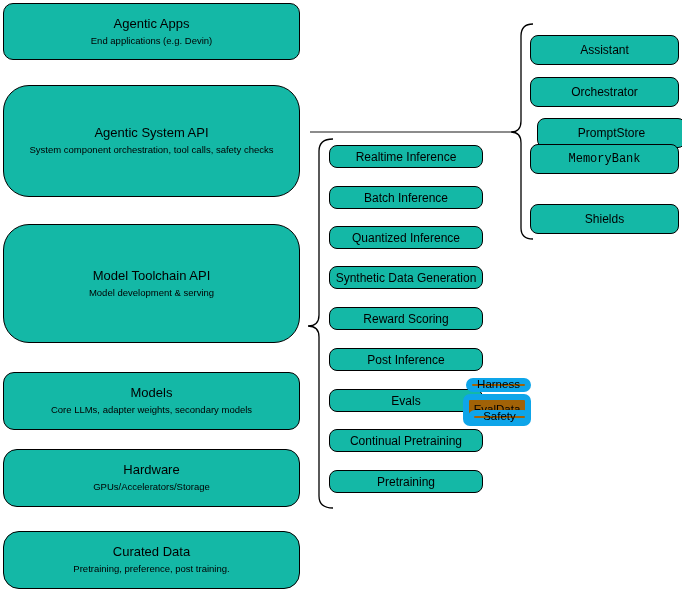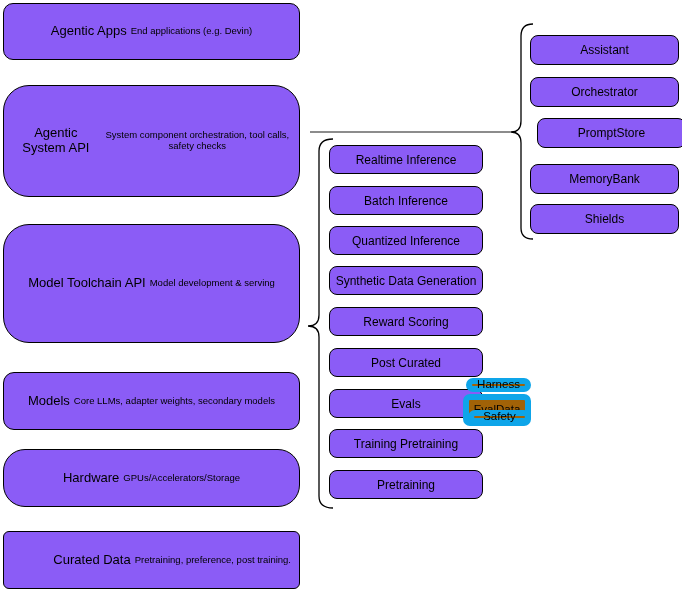--- a/index.html
+++ b/index.html
@@ -15,54 +15,54 @@
   .overlay {
     position: absolute;
     left: 0; top: 0;
     width: 682px; height: 591px;
     z-index: 0;
     pointer-events: none;
   }
   .node {
     position: absolute;
     box-sizing: border-box;
-    background: #8b5cf6;
+    background: #14b8a6;
     border: 1px solid #000000;
     display: flex;
-    flex-direction: row;
+    flex-direction: column;
     align-items: center;
     justify-content: center;
     text-align: center;
     z-index: 1;
   }
   
   .stack-box { left: 3px; width: 297px; border-radius: 10px; gap: 4px; padding: 2px 8px; }
   .b1 { top: 3px;   height: 57px; }
   .b2 { top: 85px;  height: 112px; border-radius: 26px; }
   .b3 { top: 224px; height: 119px; border-radius: 26px; }
   .b4 { top: 372px; height: 58px;  border-radius: 11px; }
-  .b5 { top: 449px; height: 58px;  border-radius: 22px; }
-  .b6 { top: 531px; height: 58px;  border-radius: 6px; justify-content: flex-end; }
+  .b5 { top: 449px; height: 58px;  border-radius: 14px; }
+  .b6 { top: 531px; height: 58px;  border-radius: 16px; }
   .box-title    { font-size: 13px; line-height: 1.15; }
   .box-subtitle { font-size: 9.5px; line-height: 1.15; }
   
   .mid-box {
-    left: 329px; width: 154px; height: 29px;
+    left: 329px; width: 154px; height: 23px;
     border-radius: 8px; font-size: 12px; line-height: 1;
   }
   .m1 { top: 145px; } .m2 { top: 186px; } .m3 { top: 226px; }
   .m4 { top: 266px; } .m5 { top: 307px; } .m6 { top: 348px; }
   .m7 { top: 389px; } .m8 { top: 429px; } .m9 { top: 470px; }
   
   .right-box {
     left: 530px; width: 149px; height: 30px;
     border-radius: 8px; font-size: 12px; line-height: 1;
   }
   .r1 { top: 35px; } .r2 { top: 77px; } .r3 { top: 118px; margin-left: 7px; }
-  .r4 { top: 164px; } .r5 { top: 204px; }
+  .r4 { top: 144px; font-family: Liberation Mono, monospace; } .r5 { top: 204px; }
   
   .tag {
     position: absolute;
     box-sizing: border-box;
     background: #a16207;
     border: 6px solid #0ea5e9;
     border-radius: 7px;
     display: flex;
     align-items: center;
     justify-content: center;
@@ -119,27 +119,27 @@
   <div class="node mid-box m3">
     <span>Quantized Inference</span>
   </div>
   <div class="node mid-box m4">
     <span>Synthetic Data Generation</span>
   </div>
   <div class="node mid-box m5">
     <span>Reward Scoring</span>
   </div>
   <div class="node mid-box m6">
-    <span>Post Curated</span>
+    <span>Post Inference</span>
   </div>
   <div class="node mid-box m7">
     <span>Evals</span>
   </div>
   <div class="node mid-box m8">
-    <span>Training Pretraining</span>
+    <span>Continual Pretraining</span>
   </div>
   <div class="node mid-box m9">
     <span>Pretraining</span>
   </div>
 
   <div class="tag t1">
     <span>Harness</span>
   </div>
   <div class="tag t2">
     <span>EvalData</span>

